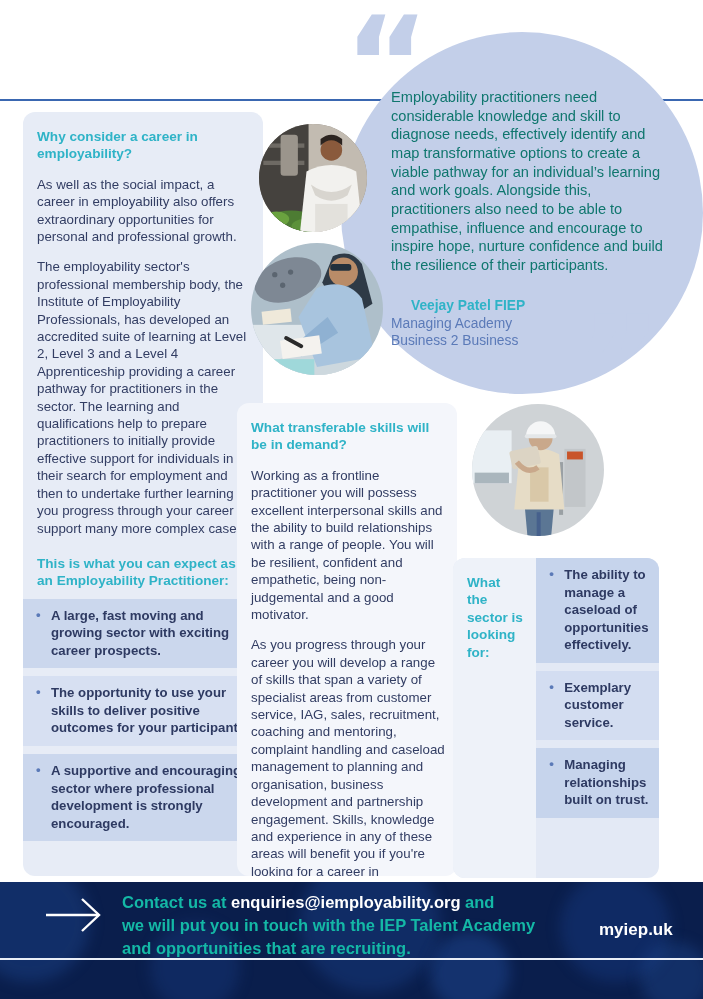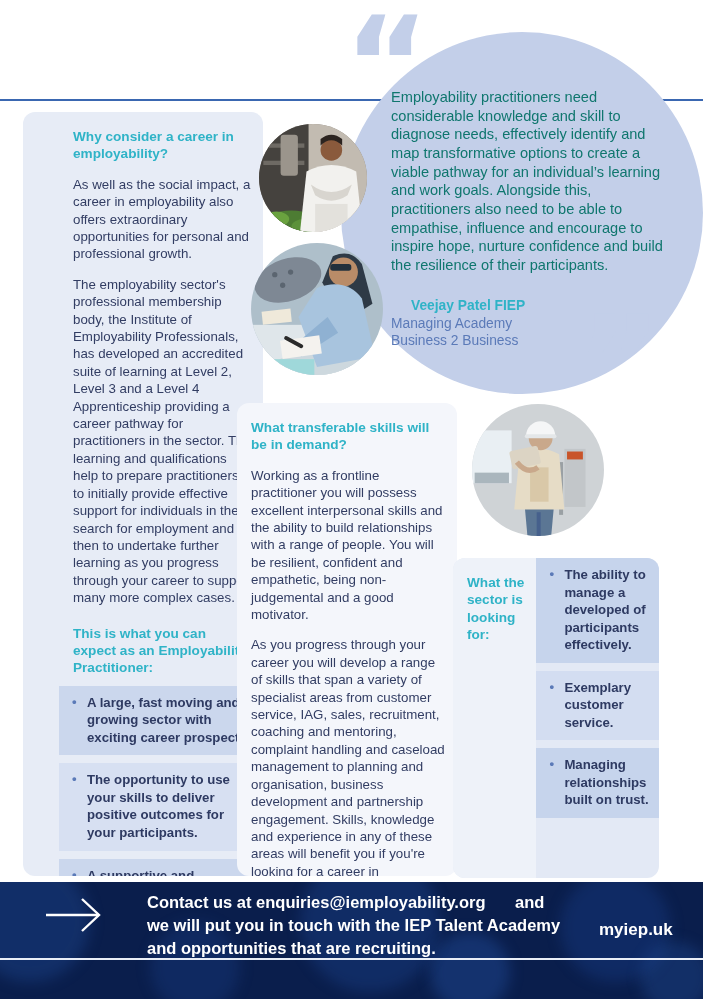--- a/index.html
+++ b/index.html
@@ -33,21 +33,21 @@
 
   
   .photo { position:absolute; border-radius:50%; overflow:hidden; z-index:3; }
   .photo svg { display:block; width:100%; height:100%; }
   .photo-chef   { left:259px; top:124px; width:108px; height:108px; }
   .photo-writer { left:251px; top:243px; width:132px; height:132px; }
   .photo-worker { left:472px; top:404px; width:132px; height:132px; z-index:2; }
 
   
   .panel { position:absolute; border-radius:12px; overflow:hidden; z-index:2; }
-  .panel-left   { left:23px;  top:112px; width:240px; height:764px; background:#e7ecf6;padding-left:36px; }
+  .panel-left   { left:23px;  top:112px; width:240px; height:764px; background:#e7ecf6; }
   .panel-middle { left:237px; top:403px; width:220px; height:473px; background:#f4f6fb; }
   .panel-right  { left:453px; top:558px; width:206px; height:320px; background:#e3e9f5; display:flex; }
 
   .panel h3 {
     color:#2fb3c7; font-size:13.6px; line-height:1.28; font-weight:bold;
     padding:16px 12px 0 14px;
   }
   .panel p {
     color:#323d63; font-size:13.3px; line-height:1.31;
     padding:13px 10px 0 14px;
@@ -73,21 +73,21 @@
   .footer {
     position:absolute; left:0; top:882px; width:703px; height:117px;
     background:#0a1e4c; overflow:hidden; z-index:5;
   }
   .bokeh { position:absolute; border-radius:50%; filter:blur(7px); }
   .footer-rule { position:absolute; left:0; top:76px; width:703px; height:2px; background:#e9eef6; }
   .footer-arrow { position:absolute; left:44px; top:14px; width:60px; height:38px; }
   .footer-text {
     position:absolute; left:122px; top:9px; font-size:16.5px; font-weight:bold; line-height:1.38;
   }
-  .teal { color:#ffffff;margin-left:25px; }
+  .teal { color:#14b8a6; }
   .white { color:#ffffff; }
   .site-link { position:absolute; left:599px; top:38px; color:#ffffff; font-size:17px; font-weight:bold; }
 </style>
 </head>
 <body>
 
 <div class="canvas">
 
   <div class="top-rule"></div>
 
@@ -179,21 +179,21 @@
 
   <div class="panel panel-middle">
     <h3>What transferable skills will be in demand?</h3>
     <p>Working as a frontline practitioner you will possess excellent interpersonal skills and the ability to build relationships with a range of people. You will be resilient, confident and empathetic, being non-judgemental and a good motivator.</p>
     <p>As you progress through your career you will develop a range of skills that span a variety of specialist areas from customer service, IAG, sales, recruitment, coaching and mentoring, complaint handling and caseload management to planning and organisation, business development and partnership engagement. Skills, knowledge and experience in any of these areas will benefit you if you're looking for a career in employability.</p>
   </div>
 
   <div class="panel panel-right">
     <h3>What the sector is looking for:</h3>
     <ul class="stripes">
-      <li>The ability to manage a developed of participants effectively.</li>
+      <li>The ability to manage a caseload of opportunities effectively.</li>
       <li>Exemplary customer service.</li>
       <li>Managing relationships built on trust.</li>
 
     </ul>
     <div class="fill"></div>
   </div>
 
   <div class="footer">
     <div class="bokeh" style="left:-30px; top:-20px; width:120px; height:120px; background:rgba(35,85,170,0.30);"></div>
     <div class="bokeh" style="left:150px; top:40px; width:90px; height:90px; background:rgba(30,75,160,0.25);"></div>

